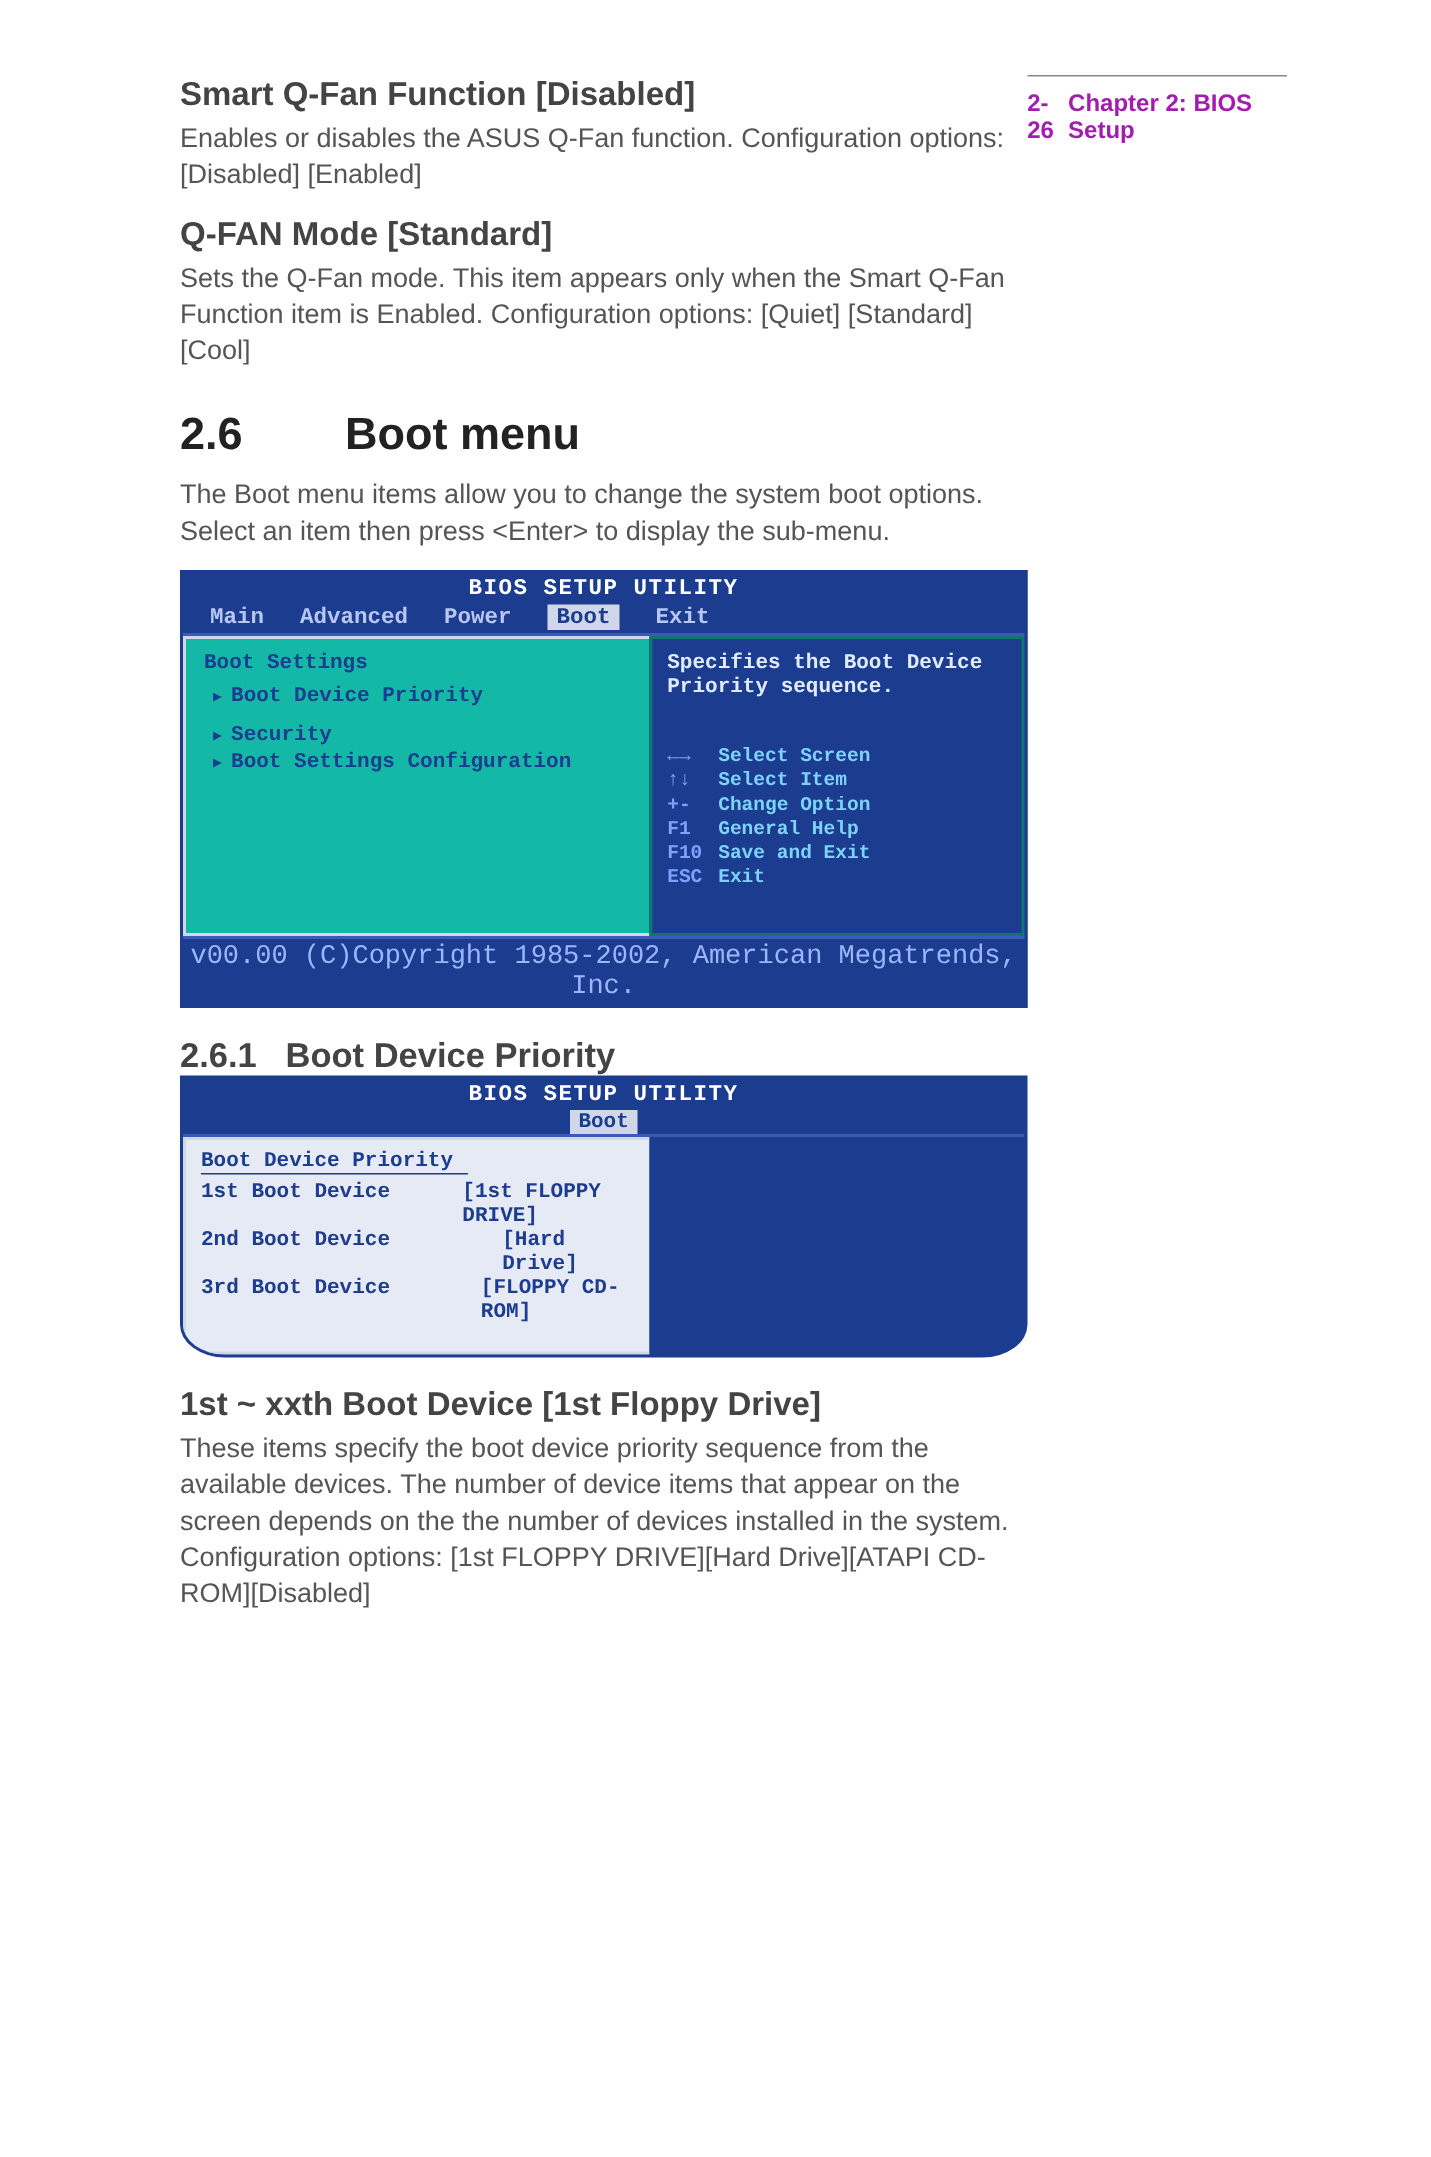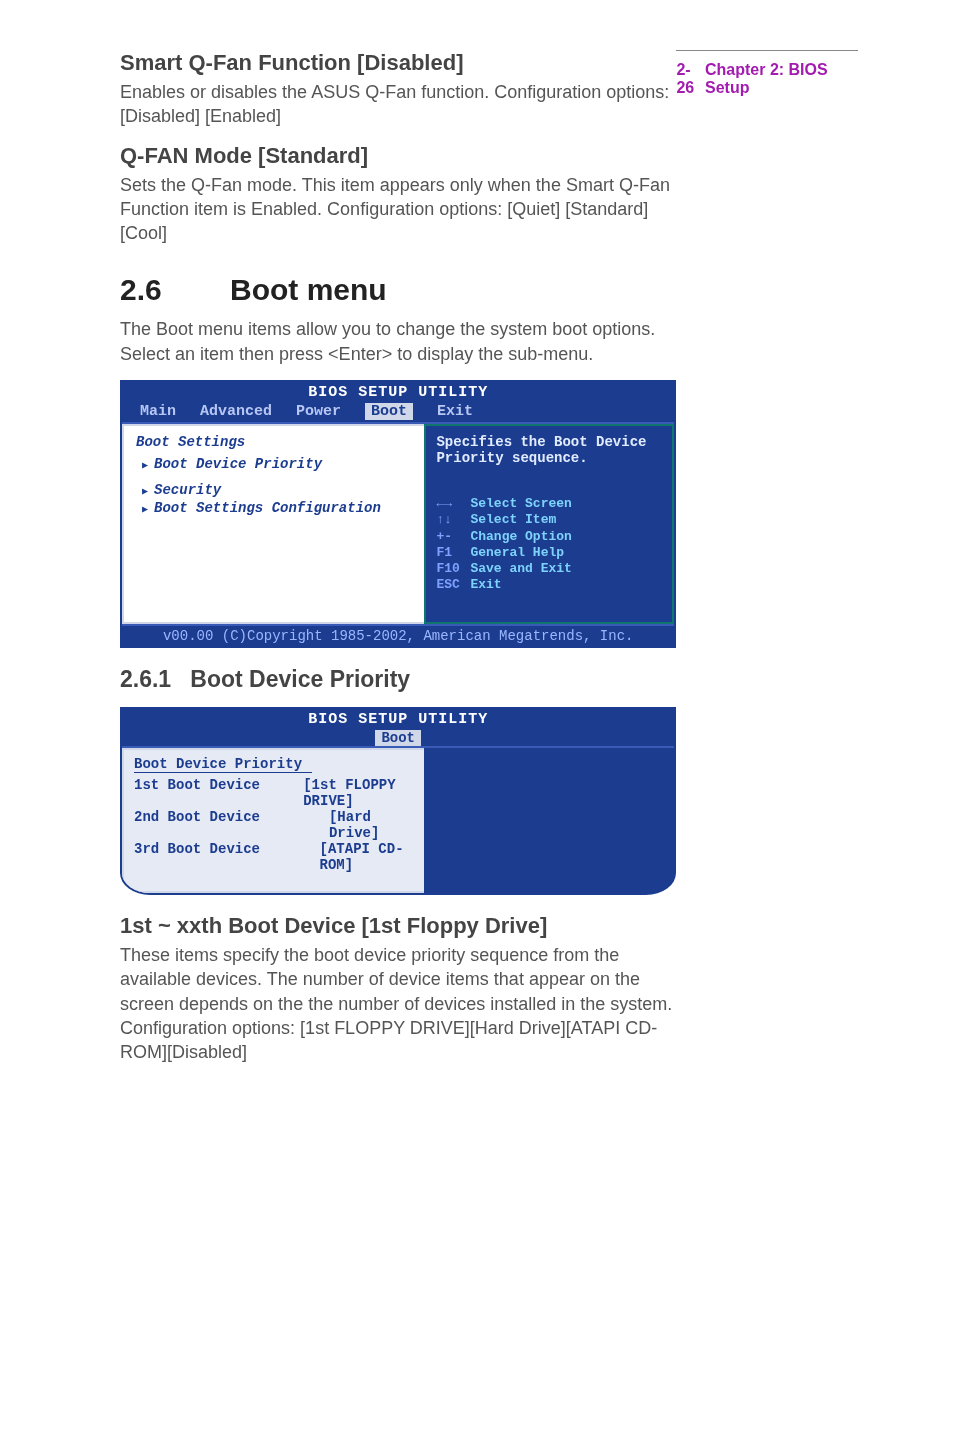--- a/index.html
+++ b/index.html
@@ -4,38 +4,38 @@
 <style>
   * { margin: 0; padding: 0; box-sizing: border-box; }
   html, body { width: 954px; height: 1438px; background: #fff; font-family: Verdana, Geneva, sans-serif; color: #333; }
   .page { padding: 50px 96px 40px 120px; display:flex; flex-direction:row; height:100%; }
   .content { flex:1; }
 
   h3.sect { font-family: Verdana, sans-serif; font-weight: bold; font-size: 22px; color: #444; margin-bottom: 4px; }
   p.body { font-size: 18px; color: #555; line-height: 1.35; margin-bottom: 14px; }
   h2.chapter { font-family: Verdana, sans-serif; font-weight: 900; font-size: 30px; color: #222; margin-top: 28px; margin-bottom: 10px; }
   .chapnum { display:inline-block; width: 110px; }
-  h3.sub { font-family: Verdana, sans-serif; font-weight: bold; font-size: 23px; color: #444; margin-top: 18px; margin-bottom: 14px; }
+  h3.sub { font-family: Verdana, sans-serif; font-weight: bold; font-size: 23px; color: #444; margin-top: 18px; }
 
   
   .bios { border: 2px solid #1c3d8f; background: #1c3d8f; color: #c9d8ff; font-family: "Courier New", monospace; font-size: 14px; margin: 14px 0 10px 0; }
   .bios .title { color:#fff; font-weight: bold; text-align:center; padding: 2px 0; font-size:15px; letter-spacing:1px; }
   .bios .tabs { display:flex; gap: 24px; padding: 0 18px 2px 18px; color:#b7c6f3; font-weight:bold; font-size:15px; }
   .bios .tabs .tab.active { background:#cfd7e8; color:#1c3d8f; padding:0 6px; }
   .bios .body { display:flex; border-top:2px solid #3a5ab7; }
-  .bios .left { flex: 1; background:#ffffff; color:#1c3d8f; padding:8px 12px 40px 12px; min-height:200px; border:2px solid #cfd7e8; border-right:none;font-style:italic; }
+  .bios .left { flex: 1; background:#14b8a6; color:#1c3d8f; padding:8px 12px 40px 12px; min-height:200px; border:2px solid #cfd7e8; border-right:none; }
   .bios .left .panel-title { font-weight:bold; margin-bottom:6px; }
   .bios .left .item { margin: 2px 0 2px 6px; font-weight:bold; }
   .bios .left .tri::before { content:"▶"; font-size:10px; margin-right:6px; color:#1c3d8f; }
   .bios .right { width: 250px; background:#1c3d8f; color:#cfe0ff; padding:8px 10px 10px 10px; border:2px solid #0f766e; }
   .bios .right .help { color:#e1ebff; font-weight:bold; white-space:pre-line; margin-bottom:30px; }
   .bios .keys { color:#9bb6ff; font-size:13px; line-height:1.25; }
   .bios .keys .k { color:#7ea1ff; display:inline-block; width:34px; font-weight:bold; }
   .bios .keys .d { color:#7dd3fc; font-weight:bold;text-align:center; }
-  .bios .footer { text-align:center; color:#9bb6ff; font-size:14px; padding:2px 0; border-top:2px solid #3a5ab7; }
+  .bios .footer { text-align:center; color:#9bb6ff; font-size:18px; padding:2px 0; border-top:2px solid #3a5ab7; }
 
   
   .bios2 .title { color:#fff; text-align:center; font-weight:bold; padding:2px 0; font-size:15px; letter-spacing:1px; }
   .bios2 { border:2px solid #1c3d8f; background:#1c3d8f; font-family:"Courier New",monospace; font-size:14px; margin: 0 0 18px 0; border-bottom-left-radius: 30px 22px; border-bottom-right-radius: 30px 22px; overflow:hidden; }
   .bios2 .tabline { text-align:center; }
   .bios2 .tabline .tab { background:#cfd7e8; color:#1c3d8f; font-weight:bold; padding:0 6px; }
   .bios2 .body2 { display:flex; border-top:2px solid #3a5ab7; }
   .bios2 .left2 { flex:1; background:#e6eaf4; color:#1c3d8f; padding:6px 10px 18px 10px; border:2px solid #cfd7e8; border-right:none; }
   .bios2 .left2 .panel-title { font-weight:bold; border-bottom:1px solid #1c3d8f; display:inline-block; margin-bottom:4px; padding-right:10px;}
   .bios2 .row { display:flex; }
@@ -107,21 +107,21 @@
           <div class="row">
             <span class="label">1st Boot Device</span>
             <span class="val">[1st FLOPPY DRIVE]</span>
           </div>
           <div class="row">
             <span class="label">2nd Boot Device</span>
             <span class="val">[Hard Drive]</span>
           </div>
           <div class="row">
             <span class="label">3rd Boot Device</span>
-            <span class="val">[ATAPI CD-ROM]</span>
+            <span class="val">[FLOPPY CD-ROM]</span>
           </div>
         </div>
         <div class="right2"></div>
       </div>
     </div>
 
     <h3 class="sect">1st ~ xxth Boot Device [1st Floppy Drive]</h3>
     <p class="body">These items specify the boot device priority sequence from the available devices. The number of device items that appear on the screen depends on the the number of devices installed in the system. Configuration options: [1st FLOPPY DRIVE][Hard Drive][ATAPI CD-ROM][Disabled]</p>
 
   </div>

